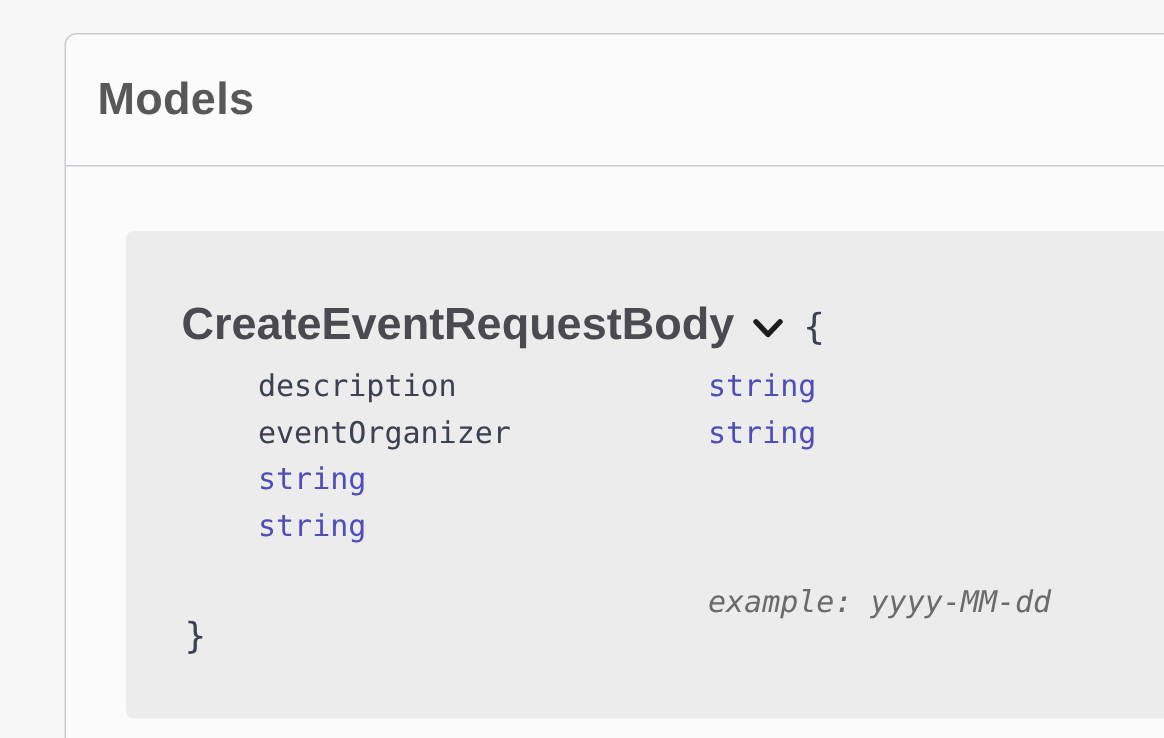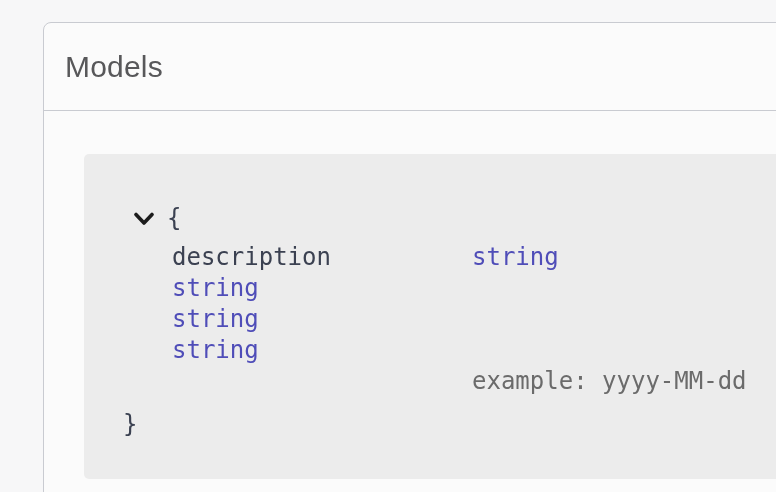--- a/index.html
+++ b/index.html
@@ -30,21 +30,21 @@
   .section-header{
     height:88px;
     border-bottom:1px solid var(--card-border);
     display:flex;
     align-items:center;
     padding-left:21px;
     cursor:pointer;
   }
   .section-header h4{
     font-size:30px;
-    font-weight:normal;
+    font-weight:bold;
     color:var(--heading);
     letter-spacing:0.2px;
   }
   .model-box{
     position:absolute;
     left:40px; top:131px; right:-20px;
     height:325px;
     background:var(--model-box-bg);
     border-radius:5px;
   }
@@ -76,26 +76,28 @@
   .props{
     position:absolute;
     left:88px; top:88px; right:40px;
   }
   .prop-row{
     display:grid;
     grid-template-columns:300px 1fr;
     height:31px;
     line-height:31px;
     font-family:"DejaVu Sans Mono", monospace;
-    font-size:24px;
+    font-size:20px;
   }
   .prop-name{ color:var(--model-text); }
   .prop-type{ color:var(--type); }
   .prop-example{
     color:var(--example);
+    font-style:italic;
+    margin-top:20px;
   }
   .brace-close{
     position:absolute;
     left:39px; top:255px;
     font-family:"DejaVu Sans Mono", monospace;
     font-size:24px;
     line-height:31px;
     color:var(--model-text);
   }
 </style>
@@ -104,34 +106,36 @@
 
 <div class="section-card">
 
   <div class="section-header">
     <h4>Models</h4>
   </div>
 
   <div class="model-box">
 
     <div class="model-title-row">
+      <span class="model-title">CreateEventRequestBody</span>
       <span class="chevron">
         <svg width="22" height="14" viewBox="0 0 22 14">
           <path d="M3 2.5 L11 11 L19 2.5" stroke="#1c1c1c" stroke-width="3.6" fill="none" stroke-linecap="round" stroke-linejoin="round"></path>
         </svg>
       </span>
       <span class="brace-open">{</span>
     </div>
 
     <div class="props">
       <div class="prop-row">
         <span class="prop-name">description</span>
         <span class="prop-type">string</span>
       </div>
       <div class="prop-row">
+        <span class="prop-name">eventOrganizer</span>
         <span class="prop-type">string</span>
       </div>
       <div class="prop-row">
         <span class="prop-type">string</span>
       </div>
       <div class="prop-row">
         <span class="prop-type">string</span>
       </div>
       <div class="prop-row">
         <span class="prop-name"></span>

